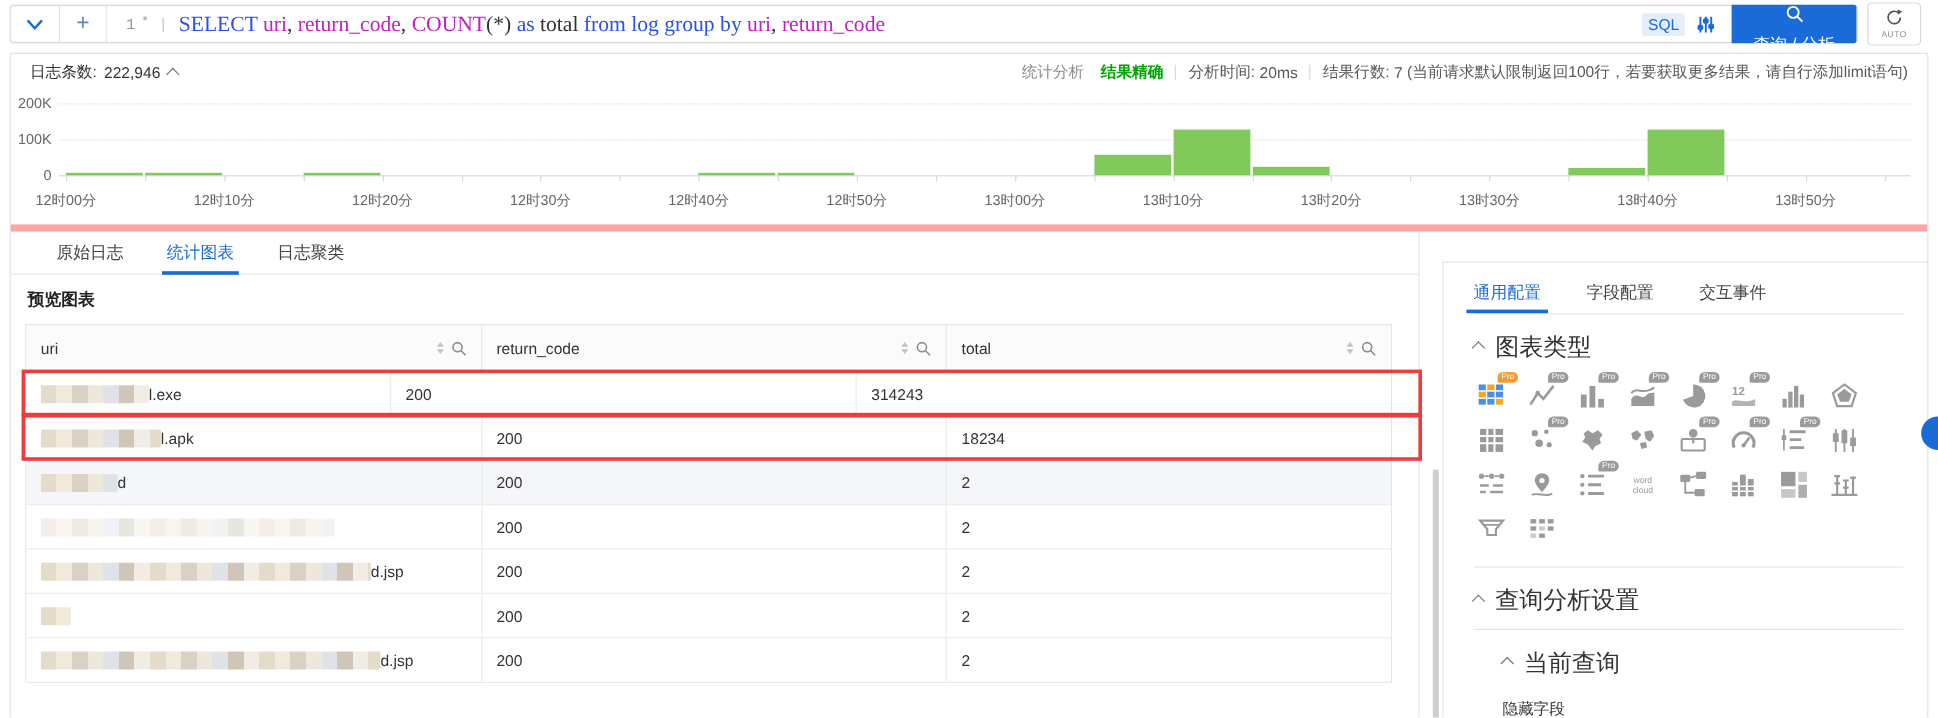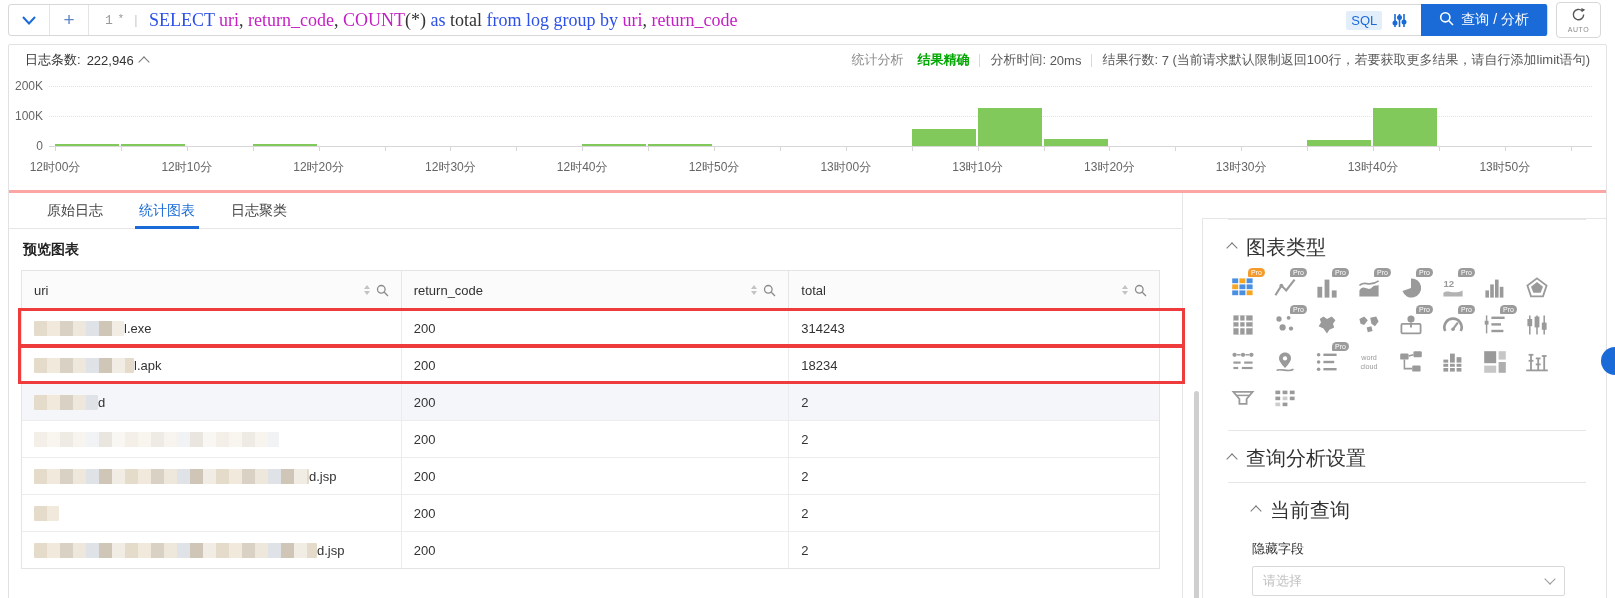--- a/index.html
+++ b/index.html
@@ -13,38 +13,38 @@
   .qcell.plus{width:38px;color:#5d87c6;font-size:19px;font-weight:400;}
   .linenum{margin-left:16px;color:#999;font-family:"Liberation Mono","DejaVu Sans Mono",monospace;}
   .star{color:#999;font-size:11px;margin-left:6px;position:relative;top:-2px;}
   .pipe{color:#c9c9c9;margin:0 9px;font-family:"Liberation Mono",monospace;}
   .query{font-family:Liberation Serif, serif;font-size:18px;white-space:nowrap;flex:1;cursor:text;}
   .tk-k{color:#2c50e8;} .tk-f{color:#c41fc4;} .tk-p{color:#333;}
   .qright{margin-left:auto;display:flex;align-items:center;height:100%;}
   .sql-badge{color:#1a6bd8;background:#e3eefb;padding:2px 5px;border-radius:2px;margin-right:10px;cursor:pointer;}
   .sliders{margin-right:14px;cursor:pointer;display:flex;align-items:center;}
   .search-btn{height:32px;background:#1a6bd8;color:#fff;border:none;padding:0 18px;font-size:14px;
-              display:flex;align-items:center;gap:7px;cursor:pointer;border-radius:0 2px 2px 0;font-family:inherit;}
+              display:flex;align-items:center;gap:7px;cursor:pointer;border-radius:0 2px 2px 0;font-family:inherit;flex-direction:column;}
   .auto-btn{position:absolute;left:1556px;top:2px;width:45px;height:36px;border:1px solid #d8d8d8;border-radius:4px;
             box-sizing:border-box;display:flex;flex-direction:column;align-items:center;justify-content:center;cursor:pointer;background:#fff;}
   .auto-btn .lbl{font-size:7px;color:#8a8a8a;margin-top:1px;letter-spacing:.5px;}
   
   .panel{position:absolute;left:8px;top:44px;width:1599px;height:560px;border:1px solid #e2e2e2;
          border-radius:2px;box-sizing:border-box;background:#fff;}
   
   .stats{position:absolute;left:0;top:0;width:100%;height:30px;display:flex;align-items:center;
          padding:0 16px;box-sizing:border-box;}
   .stats .left{display:flex;align-items:center;gap:6px;justify-content:center;}
   .caret{display:inline-block;width:7px;height:7px;border-left:1.5px solid #777;border-top:1.5px solid #777;
          transform:rotate(45deg);position:relative;top:2px;cursor:pointer;}
   .stats .right{margin-left:auto;display:flex;align-items:center;color:#595959;}
   .stats .right .sep{border-left:1px solid #d9d9d9;margin:0 10px;height:13px;}
   .muted{color:#8c8c8c;} .green{color:#00a700;font-weight:bold;margin-left:14px;}
   
-  .chart{position:absolute;left:0;top:30px;width:100%;height:118px;border-bottom:3px solid #fca5a5;box-sizing:border-box;}
+  .chart{position:absolute;left:0;top:30px;width:100%;height:118px;border-bottom:6px solid #fca5a5;box-sizing:border-box;}
   .gridline{position:absolute;left:40px;right:14px;border-top:1px dotted #e2e2e2;}
   .baseline{position:absolute;left:40px;right:14px;top:71px;border-top:1px solid #d7d7d7;}
   .ylab{position:absolute;width:30px;text-align:right;font-size:12px;color:#666;}
   .bar{position:absolute;background:#82c95b;cursor:pointer;}
   .xtick{position:absolute;top:71px;width:1px;height:5px;background:#d7d7d7;}
   .xlab{position:absolute;top:84px;width:90px;margin-left:-45px;text-align:center;font-size:12px;color:#666;}
   
   .left-col{position:absolute;left:0;top:148px;width:1174px;bottom:0;border-right:1px solid #e6e6e6;box-sizing:border-box;}
   .right-col{position:absolute;left:1193px;top:173px;right:0;bottom:0;border-left:1px solid #e6e6e6;
              border-top:1px solid #e6e6e6;box-sizing:border-box;padding:0 20px 0 25px;}
@@ -280,21 +280,21 @@
               <span class="mag">
                 <svg width="13" height="13" viewBox="0 0 13 13">
                   <circle cx="5.3" cy="5.3" r="3.8" fill="none" stroke="#8a8a8a" stroke-width="1.3"></circle>
                   <line x1="8.3" y1="8.3" x2="12" y2="12" stroke="#8a8a8a" stroke-width="1.3"></line>
                 </svg>
               </span>
             </span>
           </div>
         </div>
         <div class="trow highlight">
-          <div class="td" style="width: 380px;">
+          <div class="td" style="width: 304px;">
             <span class="mosaic" style="width: 90px;"></span>
             <span>l.exe</span>
           </div>
           <div class="td" style="width: 388px;">200</div>
           <div class="td" style="width: 370px;">314243</div>
         </div>
         <div class="trow highlight">
           <div class="td" style="width: 380px;">
             <span class="mosaic" style="width: 100px;"></span>
             <span>l.apk</span>
@@ -339,20 +339,25 @@
           </div>
           <div class="td" style="width: 388px;">200</div>
           <div class="td" style="width: 370px;">2</div>
         </div>
       </div>
   </div>
 
   <div class="scroll-thumb"></div>
 
   <div class="right-col">
+    <div class="rtabs" id="rtabs">
+        <div class="rtab active">通用配置</div>
+        <div class="rtab">字段配置</div>
+        <div class="rtab">交互事件</div>
+      </div>
     <div class="rdivider" style="margin-top:0"></div>
     <div class="sec-head">
       <span class="caret"></span>
       <span>图表类型</span>
     </div>
     <div class="icon-grid" id="icongrid">
         <div class="icell">
           <svg width="24" height="24" viewBox="0 0 20 20">
             <rect x="1" y="2" width="5" height="4" fill="#4a90e2"></rect>
             <rect x="7" y="2" width="5" height="4" fill="#f5a623"></rect>

